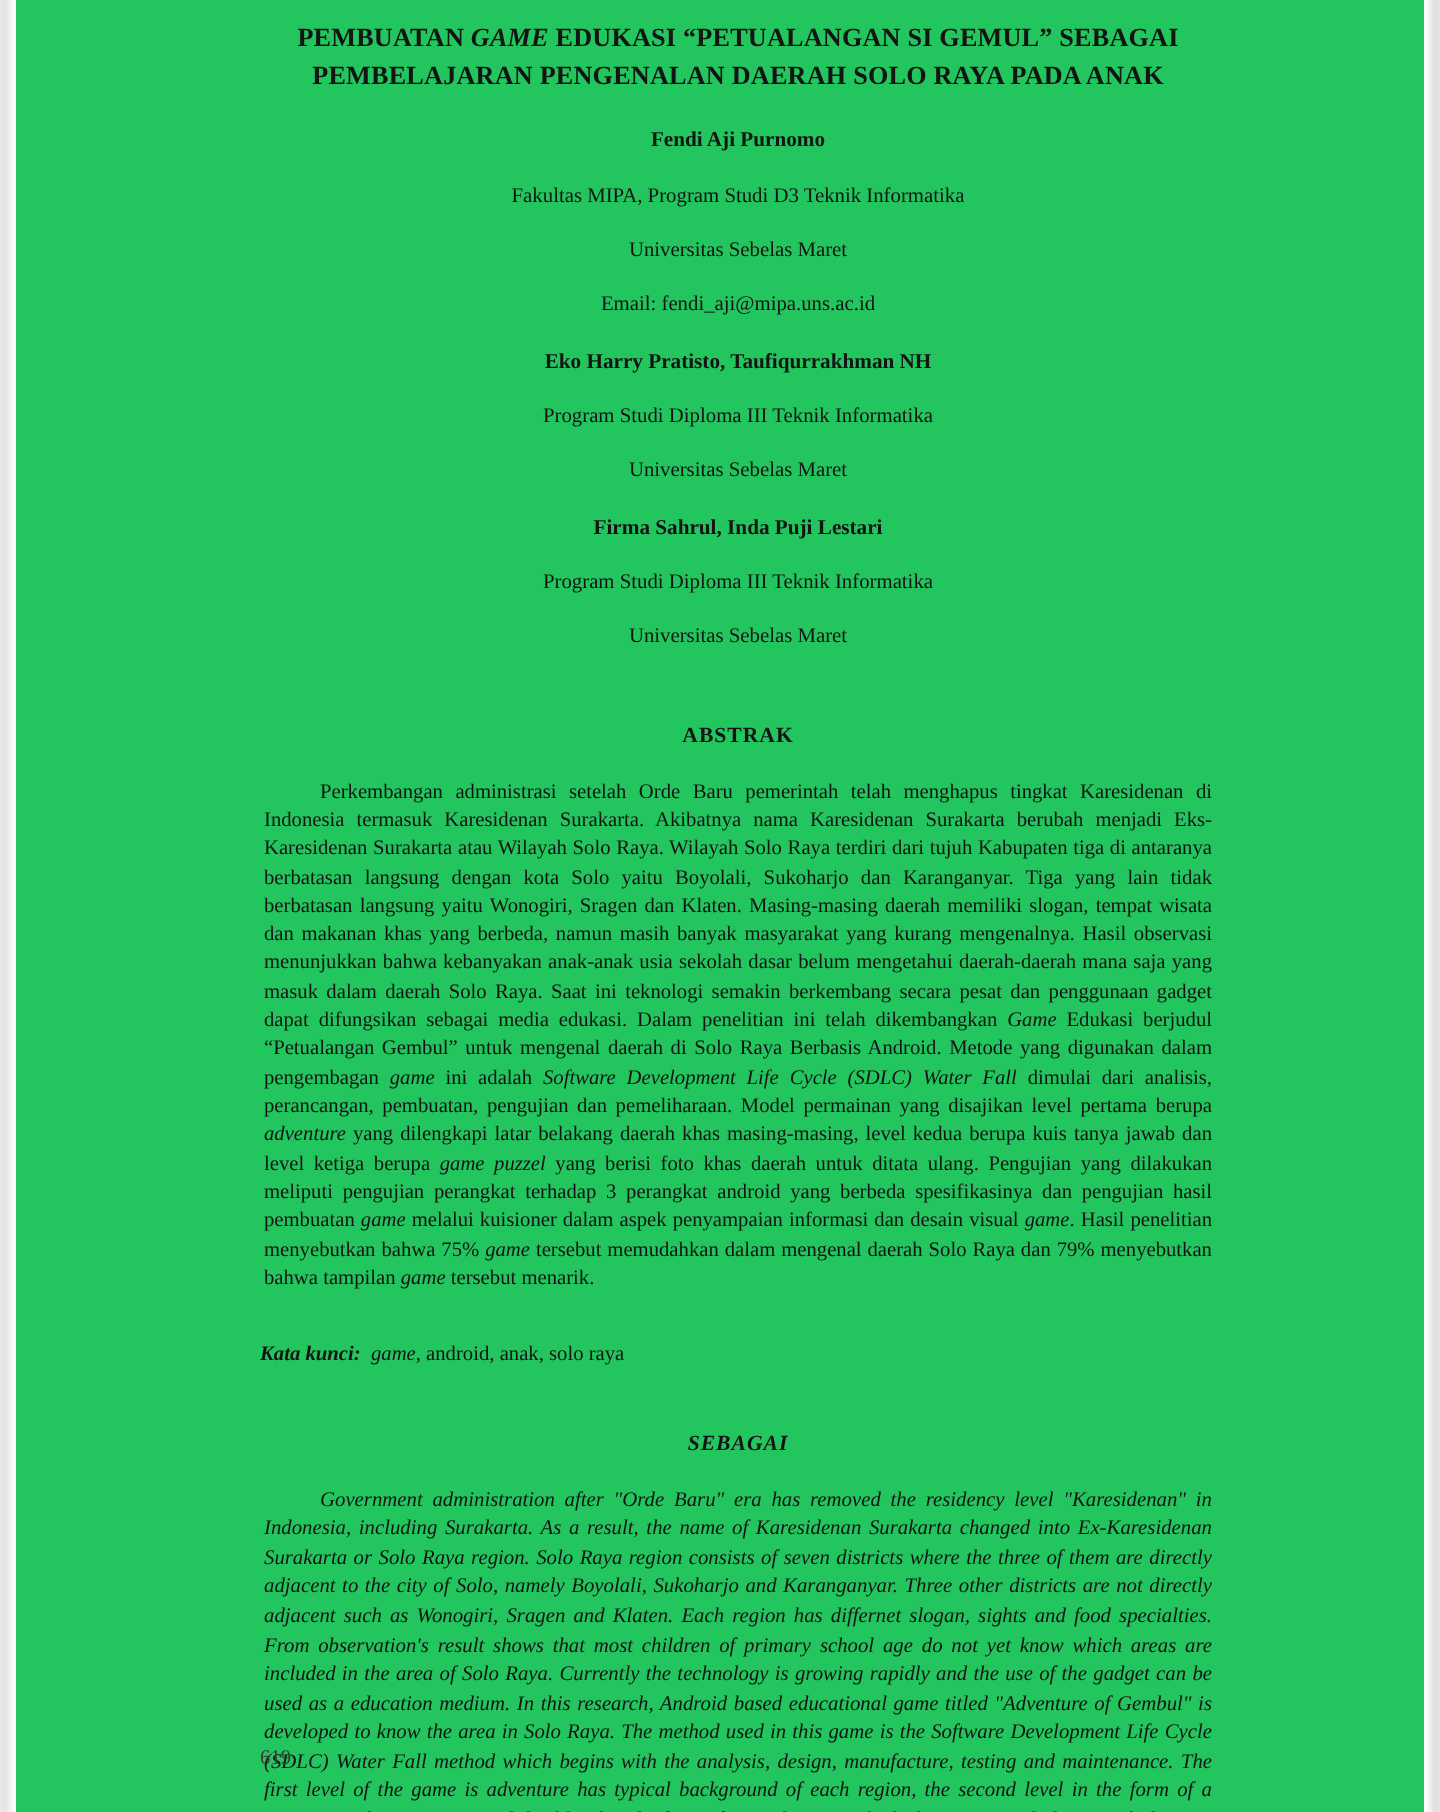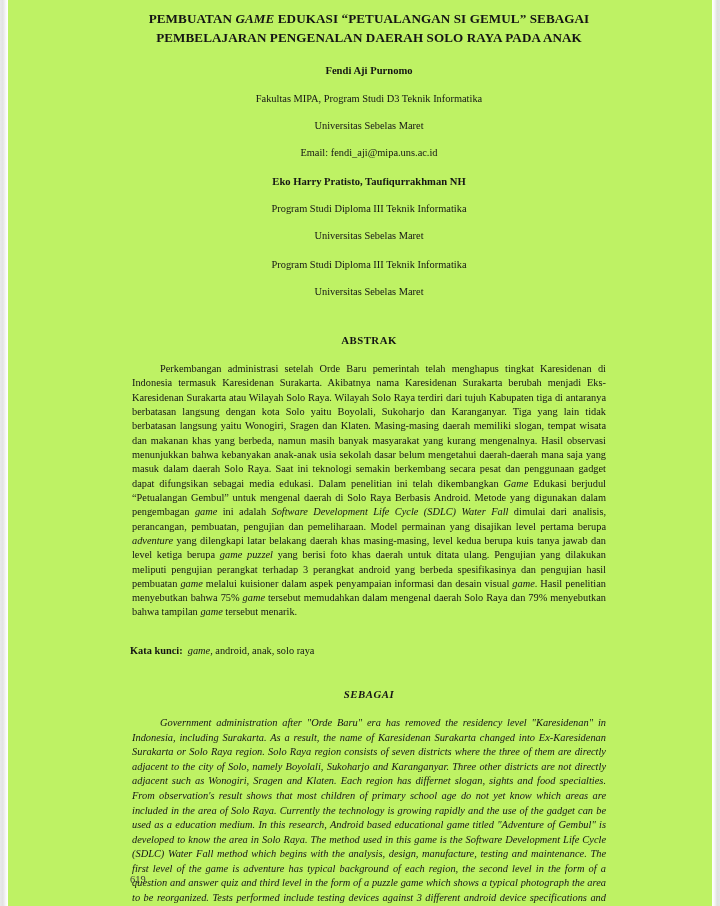--- a/index.html
+++ b/index.html
@@ -32,21 +32,21 @@
     right: 0;
     background: linear-gradient(to left, #e4e4e4 0%, #e0e0e0 35%, #f8f8f8 75%, #ffffff 100%);
   }
 
   .page {
     position: absolute;
     left: 8px;
     right: 8px;
     top: 0;
     bottom: 0;
-    background: #bef264;
+    background: #22c55e;
   }
 
   .content {
     position: absolute;
     left: 122px;
     width: 478px;
     top: 10px;
   }
 
   
@@ -108,20 +108,21 @@
   .abstract-body .it { font-style: italic; }
 
   
   .keywords {
     font-size: 10.35px;
     line-height: 1.4;
     margin: 0;
   }
   .kw-label {
     font-weight: bold;
+    font-style: italic;
   }
   .kw-label.italic { font-style: italic; }
   .kw-values { font-style: italic; }
 
   
   .gap-abstrak-head { height: 22px; }
   .gap-head-body { height: 14px; }
   .gap-body-kw { height: 22px; }
   .gap-kw-abstract { height: 30px; }
   .gap-abstract-head-body { height: 14px; }
@@ -155,20 +156,21 @@
       <p class="author-affil">Email: fendi_aji@mipa.uns.ac.id</p>
     </div>
 
     <div class="author-block">
       <p class="author-names">Eko Harry Pratisto, Taufiqurrakhman NH</p>
       <p class="author-affil">Program Studi Diploma III Teknik Informatika</p>
       <p class="author-affil">Universitas Sebelas Maret</p>
     </div>
 
     <div class="author-block">
+      <p class="author-names">Firma Sahrul, Inda Puji Lestari</p>
       <p class="author-affil">Program Studi Diploma III Teknik Informatika</p>
       <p class="author-affil">Universitas Sebelas Maret</p>
     </div>
 
     <div class="gap-abstrak-head"></div>
 
     <p class="sec-heading">ABSTRAK</p>
 
     <div class="gap-head-body"></div>
 

